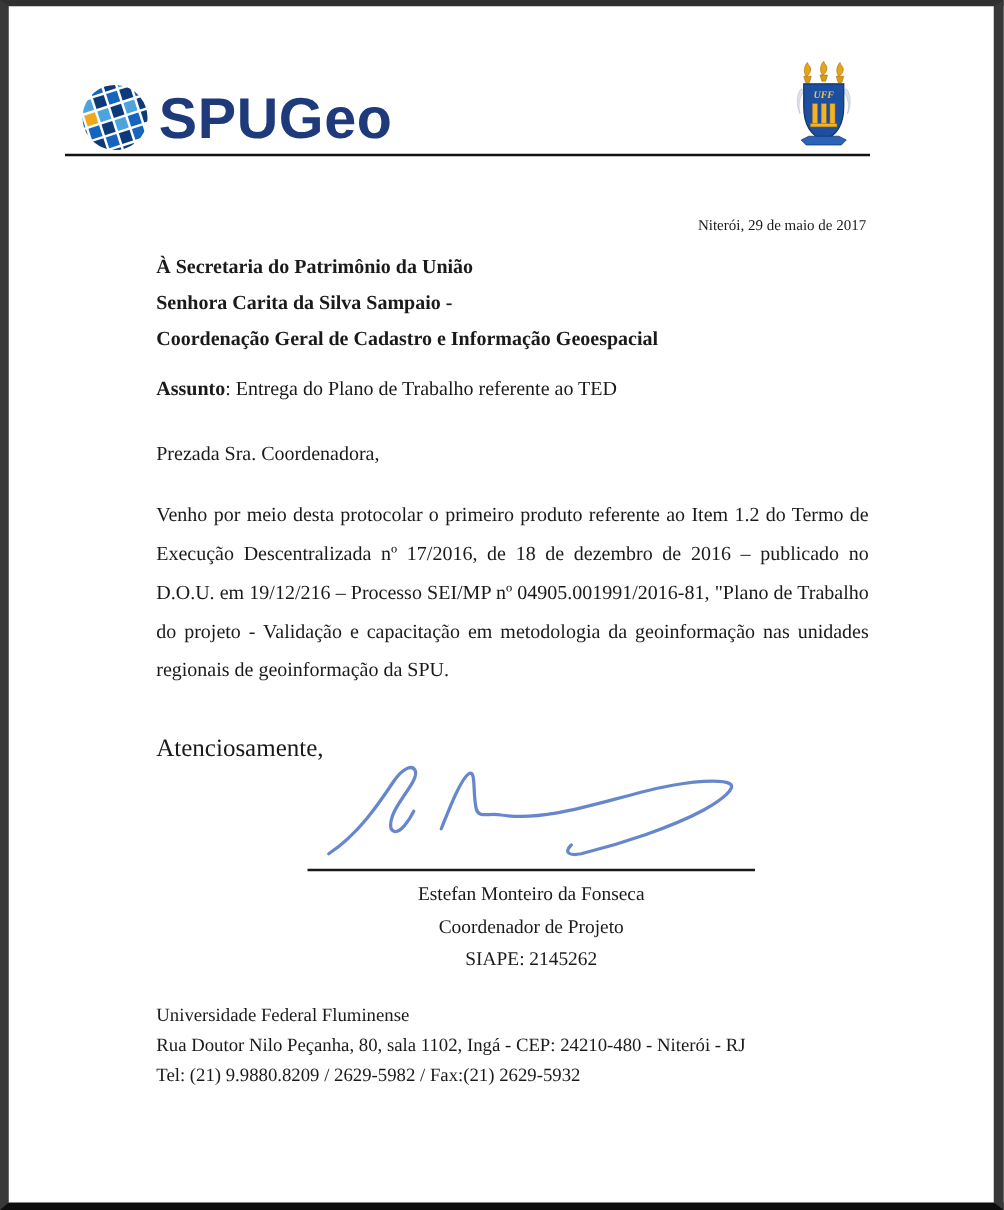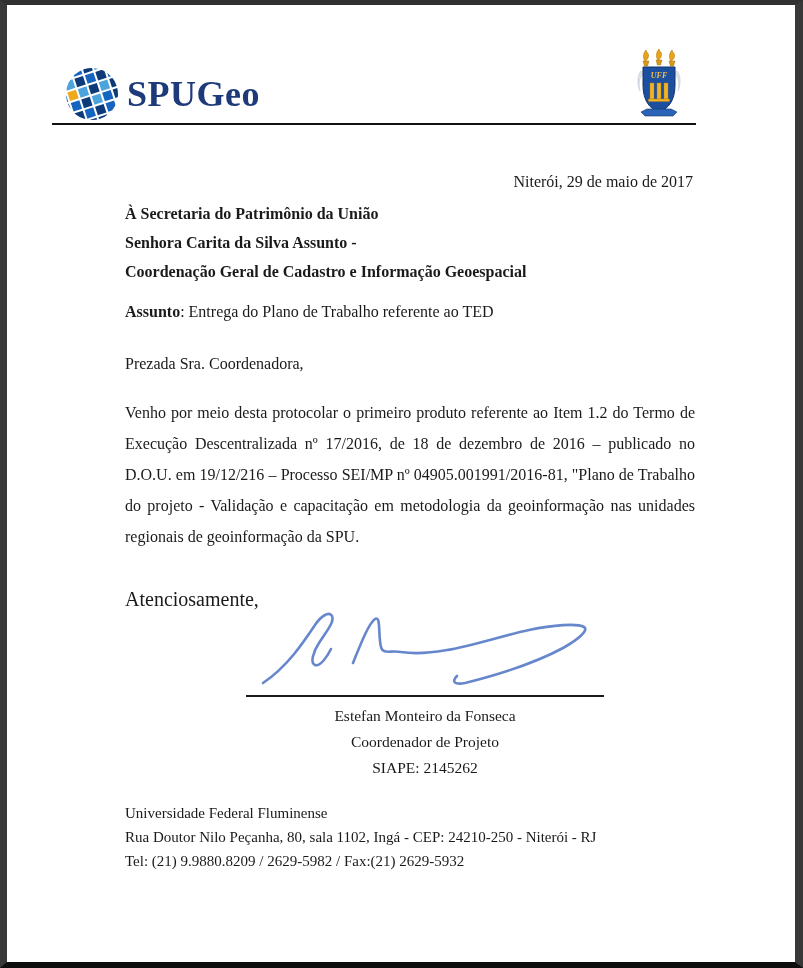--- a/index.html
+++ b/index.html
@@ -16,38 +16,38 @@
     border-bottom: 6px solid #0d0d0d;
     overflow: hidden;
     font-family: "Liberation Serif", "DejaVu Serif", serif;
     color: #1a1a1a;
   }
   .abs { position: absolute; }
 
   
   .logo-wrap { left: 58px; top: 62px; display: flex; align-items: center; gap: 8px; }
   .logo-text {
-    font-family: Liberation Serif, serif;
+    font-family: Liberation Sans, sans-serif;
     font-weight: bold;
-    font-size: 36px;
+    font-size: 46px;
     letter-spacing: 0.5px;
     color: #1e3a7a;
     line-height: 1;
   }
   .crest { left: 630px; top: 44px; }
   .header-rule { left: 45px; top: 118px; width: 644px; height: 2px; background: #111; }
 
   
   .oficio-line {
     left: 118px; top: 141px; width: 568px;
     text-align: right; font-weight: bold; font-size: 17px;
   }
   .date-line {
     left: 118px; top: 168px; width: 568px;
-    text-align: right; font-size: 16px;
+    text-align: right; font-size: 12px;
   }
 
   
   .recipient { left: 118px; top: 194px; width: 600px; font-weight: bold; font-size: 16px; line-height: 29px; }
 
   
   .subject { left: 118px; top: 298px; font-size: 16px; }
   .subject .lbl { font-weight: bold; }
   .salutation { left: 118px; top: 350px; font-size: 16px; }
 
@@ -147,21 +147,21 @@
 
     <path d="M4 63 l6 -3 h24 l6 3 l-4 4 h-28 Z" fill="#2a63b8" stroke="#123567" stroke-width="0.6"></path>
   </svg>
 
   <div class="abs header-rule"></div>
 
   <div class="abs date-line">Niterói, 29 de maio de 2017</div>
 
   <div class="abs recipient">
     <div>À Secretaria do Patrimônio da União</div>
-    <div>Senhora Carita da Silva Assunto -</div>
+    <div>Senhora Carita da Silva Sampaio -</div>
     <div>Coordenação Geral de Cadastro e Informação Geoespacial</div>
   </div>
 
   <div class="abs subject">
     <span class="lbl">Assunto</span><span>: Entrega do Plano de Trabalho referente ao TED</span>
   </div>
 
   <div class="abs salutation">Prezada Sra. Coordenadora,</div>
 
   <p class="abs body-par">Venho por meio desta protocolar o primeiro produto referente ao Item 1.2 do Termo de Execução Descentralizada nº 17/2016, de 18 de dezembro de 2016 – publicado no D.O.U. em 19/12/216 – Processo SEI/MP nº 04905.001991/2016-81, "Plano de Trabalho do projeto - Validação e capacitação em metodologia da geoinformação nas unidades regionais de geoinformação da SPU.</p>
@@ -178,17 +178,17 @@
   <div class="abs sig-line"></div>
 
   <div class="abs sig-block">
     <div>Estefan Monteiro da Fonseca</div>
     <div>Coordenador de Projeto</div>
     <div>SIAPE: 2145262</div>
   </div>
 
   <div class="abs footer">
     <div>Universidade Federal Fluminense</div>
-    <div>Rua Doutor Nilo Peçanha, 80, sala 1102, Ingá - CEP: 24210-250 - Niterói - RJ</div>
+    <div>Rua Doutor Nilo Peçanha, 80, sala 1102, Ingá - CEP: 24210-480 - Niterói - RJ</div>
     <div>Tel: (21) 9.9880.8209 / 2629-5982 / Fax:(21) 2629-5932</div>
   </div>
 
 </div>
 
 </body></html>

